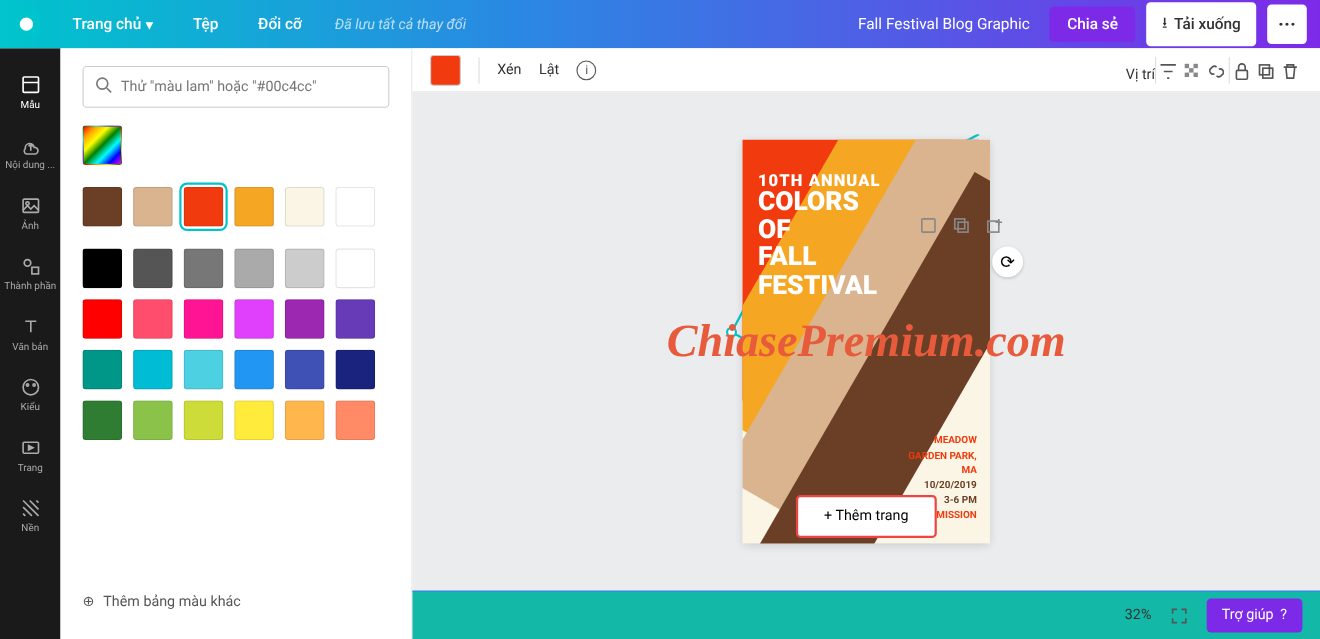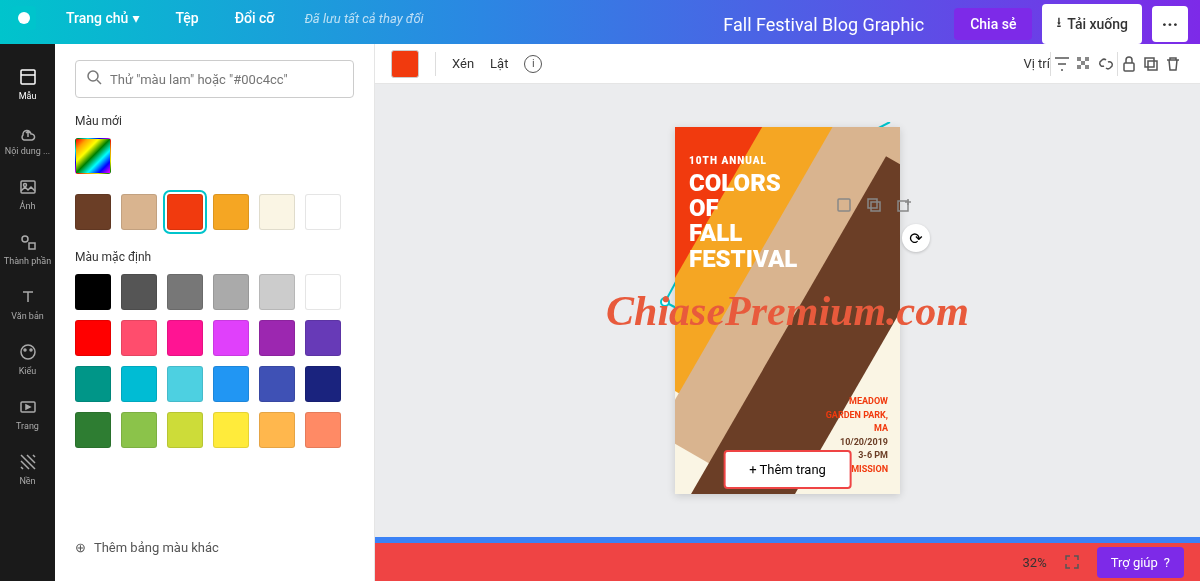--- a/index.html
+++ b/index.html
@@ -1,23 +1,23 @@
 <!DOCTYPE html>
 <html><head>
 <meta charset="utf-8">
 <style>
 *{margin:0;padding:0;box-sizing:border-box;font-family:-apple-system,BlinkMacSystemFont,'Segoe UI',Roboto,sans-serif}
 body{width:1200px;height:581px;overflow:hidden;background:#fff}
-.header{height:44px;background:linear-gradient(90deg,#00c4cc 0%,#2b87e3 40%,#7d2ae8 100%);display:flex;align-items:flex-start;padding:4px 12px;color:#fff}
+.header{height:44px;background:linear-gradient(90deg,#00c4cc 0%,#2b87e3 40%,#7d2ae8 100%);display:flex;align-items:center;padding:16px 12px;color:#fff}
 .header-left{display:flex;align-items:center;gap:8px}
 .logo{width:24px;height:24px;background:#00c4cc;border-radius:4px;display:flex;align-items:center;justify-content:center;margin-right:8px}
 .nav-item{padding:6px 14px;font-size:14px;font-weight:500;cursor:pointer;display:flex;align-items:center;gap:4px}
 .nav-saved{color:rgba(255,255,255,0.7);font-size:13px;font-style:italic;margin-left:8px}
 .header-right{margin-left:auto;display:flex;align-items:center;gap:10px}
-.doc-title{font-size:18px;color:#fff;margin-right:20px}
+.doc-title{font-size:14px;color:#fff;margin-right:8px}
 .btn-share{background:#7d2ae8;color:#fff;padding:8px 16px;border:none;border-radius:4px;font-size:14px;font-weight:500;cursor:pointer}
 .btn-download{background:#fff;color:#333;padding:8px 14px;border:none;border-radius:4px;font-size:14px;font-weight:500;cursor:pointer;display:flex;align-items:center;gap:6px}
 .btn-more{background:#fff;color:#333;width:36px;height:36px;border:none;border-radius:4px;font-size:18px;cursor:pointer;font-weight:bold}
 .main{display:flex;height:537px}
 .sidebar{width:55px;background:#1a1a1a;display:flex;flex-direction:column;align-items:center;padding-top:12px}
 .sb-item{width:50px;height:55px;display:flex;flex-direction:column;align-items:center;justify-content:center;gap:3px;cursor:pointer;color:#aaa;font-size:9px}
 .sb-item.active{color:#fff}
 .sb-icon{width:22px;height:22px;display:flex;align-items:center;justify-content:center}
 .panel{width:320px;background:#fff;padding:16px 20px;border-right:1px solid #e5e5e5;display:flex;flex-direction:column}
 .search-box{display:flex;align-items:center;border:1px solid #ccc;border-radius:4px;padding:8px 10px;margin-bottom:16px}
@@ -25,41 +25,41 @@
 .section-title{font-size:12px;color:#333;margin-bottom:10px;font-weight:400}
 .swatch-row{display:flex;gap:10px;flex-wrap:wrap;margin-bottom:20px}
 .swatch{width:36px;height:36px;border-radius:3px;cursor:pointer;border:1px solid rgba(0,0,0,0.1)}
 .swatch.selected{outline:2px solid #00c4cc;outline-offset:2px}
 .rainbow{background:linear-gradient(135deg,red,orange,yellow,green,cyan,blue,magenta)}
 .add-more{display:flex;align-items:center;gap:8px;font-size:13px;color:#555;margin-top:auto;padding:10px 0;cursor:pointer}
 .canvas-area{flex:1;background:#ebecee;position:relative;display:flex;flex-direction:column}
 .toolbar{height:40px;background:#fff;border-bottom:1px solid #e5e5e5;display:flex;align-items:center;padding:0 16px;gap:16px}
 .tb-swatch{width:28px;height:28px;background:#f13a0e;border-radius:3px;cursor:pointer;border:1px solid #ccc}
 .tb-text{font-size:13px;color:#333;cursor:pointer}
-.tb-right{margin-left:auto;display:flex;align-items:center;}
+.tb-right{margin-left:auto;display:flex;align-items:flex-end;}
 .tb-icon{width:22px;height:22px;cursor:pointer;color:#555;display:flex;align-items:center;justify-content:center}
 .canvas-wrap{flex:1;display:flex;align-items:center;justify-content:center;position:relative}
 .artboard{width:225px;height:367px;background:#faf5e4;position:relative;overflow:hidden;box-shadow:0 2px 8px rgba(0,0,0,0.15)}
 .stripe{position:absolute;width:400px;height:90px;transform:rotate(-60deg)}
 .s1{background:#f13a0e;top:-90px;left:-150px;height:250px}
 .s2{background:#f5a623;top:40px;left:-110px}
 .s3{background:#d9b48f;top:110px;left:-80px}
 .s4{background:#6b3e26;top:180px;left:-50px}
-.poster-text{position:absolute;top:28px;left:14px;color:#fff;font-weight:900;font-size:10px;letter-spacing:1px}
+.poster-text{position:absolute;top:28px;left:14px;color:#fff;font-weight:900;font-size:15px;letter-spacing:1px}
 .poster-title{position:absolute;top:44px;left:14px;color:#fff;font-weight:900;font-size:24px;line-height:1.05}
 .poster-info{position:absolute;bottom:18px;right:12px;text-align:right;font-size:9px;font-weight:700;color:#6b3e26;line-height:1.5}
 .poster-info .o{color:#f13a0e}
 .watermark{position:absolute;top:50%;left:50%;transform:translate(-50%,-50%);font-size:42px;font-weight:bold;font-style:italic;color:#e85a3c;font-family:Georgia,serif;pointer-events:none;white-space:nowrap;z-index:5}
 .page-actions{position:absolute;top:112px;right:285px;display:flex;gap:10px}
 .pa-icon{width:20px;height:20px;cursor:pointer;color:#888}
 .sync-icon{position:absolute;top:140px;right:270px;width:28px;height:28px;background:#fff;border-radius:50%;display:flex;align-items:center;justify-content:center;cursor:pointer;box-shadow:0 1px 3px rgba(0,0,0,0.2)}
 .sel-handle{position:absolute;width:10px;height:10px;background:#fff;border:2px solid #00c4cc;border-radius:50%}
 .rot-handle{position:absolute;width:20px;height:20px;background:#fff;border:1px solid #ccc;border-radius:50%;display:flex;align-items:center;justify-content:center;font-size:10px}
 .add-page{position:absolute;bottom:48px;left:50%;transform:translateX(-50%);background:#fff;border:2px solid #ef4444;padding:10px 24px;font-size:13px;cursor:pointer;border-radius:4px}
-.bottom-bar{height:44px;background:#ef4444;border-top:6px solid #3b82f6;display:flex;align-items:center;justify-content:flex-end;padding:0 16px;gap:14px}
+.bottom-bar{height:44px;background:#14b8a6;border-top:1px solid #3b82f6;display:flex;align-items:center;justify-content:flex-end;padding:0 16px;gap:14px}
 .zoom{font-size:13px;color:#333}
 .help-btn{background:#7d2ae8;color:#fff;padding:8px 14px;border:none;border-radius:4px;font-size:13px;display:flex;align-items:flex-end;gap:6px;cursor:pointer}
 .info-circle{width:18px;height:18px;border:1.5px solid #555;border-radius:50%;display:flex;align-items:center;justify-content:center;font-size:11px;color:#555}
 .divider{width:1px;height:24px;background:#ddd}
 </style>
 </head>
 <body>
 
 <div class="header">
   <div class="header-left">
@@ -164,33 +164,31 @@
   </div>
 
   <div class="panel">
     <div class="search-box">
       <span><svg width="16" height="16" viewBox="0 0 16 16" fill="none" stroke="#777" stroke-width="1.5">
             <circle cx="7" cy="7" r="5"></circle>
             <line x1="11" y1="11" x2="15" y2="15"></line>
           </svg></span>
       <input class="search-input" placeholder="Thử &quot;màu lam&quot; hoặc &quot;#00c4cc&quot;" style="">
     </div>
-    <div class="section-title">Màu mới</div>
     <div class="swatch-row">
         <div class="swatch rainbow"></div>
       </div>
     <div class="swatch-row" id="doc-swatches">
         <div class="swatch" style="background: rgb(107, 62, 38);"></div>
         <div class="swatch" style="background: rgb(217, 180, 143);"></div>
         <div class="swatch selected" style="background: rgb(241, 58, 14);"></div>
         <div class="swatch" style="background: rgb(245, 166, 35);"></div>
         <div class="swatch" style="background: rgb(250, 245, 228);"></div>
         <div class="swatch" style="background: rgb(255, 255, 255);"></div>
       </div>
-    <div class="section-title">Màu mặc định</div>
     <div class="swatch-row" id="def-swatches">
         <div class="swatch" style="background: rgb(0, 0, 0);"></div>
         <div class="swatch" style="background: rgb(85, 85, 85);"></div>
         <div class="swatch" style="background: rgb(119, 119, 119);"></div>
         <div class="swatch" style="background: rgb(170, 170, 170);"></div>
         <div class="swatch" style="background: rgb(204, 204, 204);"></div>
         <div class="swatch" style="background: rgb(255, 255, 255);"></div>
         <div class="swatch" style="background: rgb(255, 0, 0);"></div>
         <div class="swatch" style="background: rgb(255, 77, 109);"></div>
         <div class="swatch" style="background: rgb(255, 20, 147);"></div>

